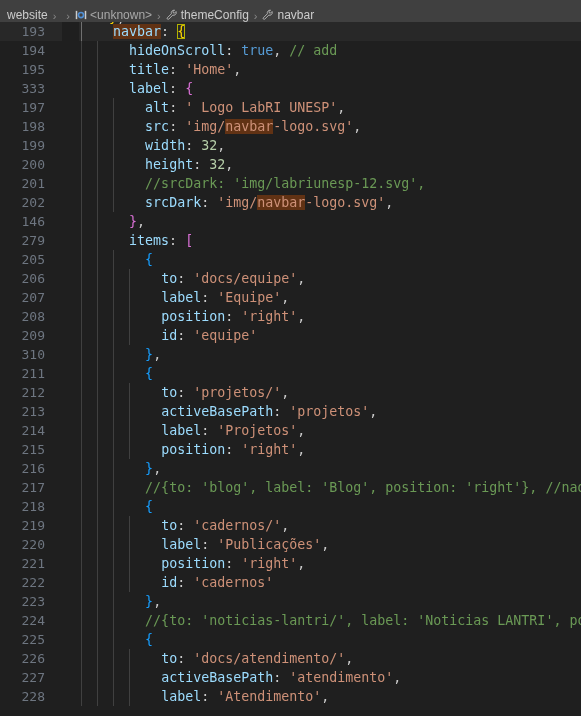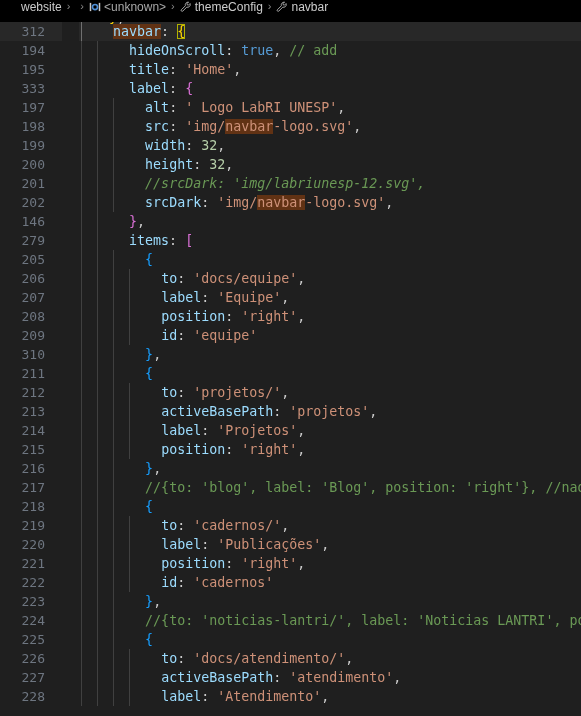--- a/index.html
+++ b/index.html
@@ -9,24 +9,24 @@
     background: #1f1f1f;
     overflow: hidden;
   }
   body {
     font-family: "DejaVu Sans Mono", monospace;
   }
 
   
   #breadcrumb-bar {
     height: 22px;
-    background: #000000;
+    background: #404040;
     display: flex;
-    align-items: flex-start;
-    padding-left: 21px;
+    align-items: flex-end;
+    padding-left: 7px;
     font-family: "Liberation Sans", sans-serif;
     font-size: 12px;
     color: #a9a9a9;
     white-space: nowrap;
     overflow: hidden;
   }
   .bc-item {
     display: inline-flex;
     align-items: center;
     gap: 3px;
@@ -164,29 +164,29 @@
       </span>
       <span class="bc-label">navbar</span>
     </span>
   </div>
 
 <div id="editor">
   <div id="top-partial">
       <div class="line" style="margin-top: -14px;"><div class="gutter">192</div><div class="fold"></div><div class="code-area"><span class="code-text" style="padding-left:30px"><span class="t-brace1">}</span><span class="t-punct">,</span></span></div></div>
     </div>
   <div id="lines-host">
-      <div class="line current"><div class="gutter">312</div><div class="fold"></div><div class="code-area"><div class="ig active" style="left: 2px;"></div><span class="code-text" style="padding-left: 34.06px;"><span class="t-prop hl-find">navbar</span><span class="t-punct">:</span><span class="t-plain"> </span><span class="t-brace1 bracket-match">{</span></span></div></div>
+      <div class="line current"><div class="gutter">193</div><div class="fold"></div><div class="code-area"><div class="ig active" style="left: 2px;"></div><span class="code-text" style="padding-left: 34.06px;"><span class="t-prop hl-find">navbar</span><span class="t-punct">:</span><span class="t-plain"> </span><span class="t-brace1 bracket-match">{</span></span></div></div>
       <div class="line"><div class="gutter">194</div><div class="fold"></div><div class="code-area"><div class="ig" style="left: 2px;"></div><div class="ig" style="left: 18.03px;"></div><span class="code-text" style="padding-left: 50.09px;"><span class="t-prop">hideOnScroll</span><span class="t-punct">: </span><span class="t-kw">true</span><span class="t-punct">, </span><span class="t-comment">// add</span></span></div></div>
       <div class="line"><div class="gutter">195</div><div class="fold"></div><div class="code-area"><div class="ig" style="left: 2px;"></div><div class="ig" style="left: 18.03px;"></div><span class="code-text" style="padding-left: 50.09px;"><span class="t-prop">title</span><span class="t-punct">: </span><span class="t-string">'Home'</span><span class="t-punct">,</span></span></div></div>
       <div class="line"><div class="gutter">333</div><div class="fold"></div><div class="code-area"><div class="ig" style="left: 2px;"></div><div class="ig" style="left: 18.03px;"></div><span class="code-text" style="padding-left: 50.09px;"><span class="t-prop">label</span><span class="t-punct">: </span><span class="t-brace2">{</span></span></div></div>
       <div class="line"><div class="gutter">197</div><div class="fold"></div><div class="code-area"><div class="ig" style="left: 2px;"></div><div class="ig" style="left: 18.03px;"></div><div class="ig" style="left: 34.06px;"></div><span class="code-text" style="padding-left: 66.12px;"><span class="t-prop">alt</span><span class="t-punct">: </span><span class="t-string">' Logo LabRI UNESP'</span><span class="t-punct">,</span></span></div></div>
       <div class="line"><div class="gutter">198</div><div class="fold"></div><div class="code-area"><div class="ig" style="left: 2px;"></div><div class="ig" style="left: 18.03px;"></div><div class="ig" style="left: 34.06px;"></div><span class="code-text" style="padding-left: 66.12px;"><span class="t-prop">src</span><span class="t-punct">: </span><span class="t-string">'img/</span><span class="t-string hl-find">navbar</span><span class="t-string">-logo.svg'</span><span class="t-punct">,</span></span></div></div>
       <div class="line"><div class="gutter">199</div><div class="fold"></div><div class="code-area"><div class="ig" style="left: 2px;"></div><div class="ig" style="left: 18.03px;"></div><div class="ig" style="left: 34.06px;"></div><span class="code-text" style="padding-left: 66.12px;"><span class="t-prop">width</span><span class="t-punct">: </span><span class="t-num">32</span><span class="t-punct">,</span></span></div></div>
       <div class="line"><div class="gutter">200</div><div class="fold"></div><div class="code-area"><div class="ig" style="left: 2px;"></div><div class="ig" style="left: 18.03px;"></div><div class="ig" style="left: 34.06px;"></div><span class="code-text" style="padding-left: 66.12px;"><span class="t-prop">height</span><span class="t-punct">: </span><span class="t-num">32</span><span class="t-punct">,</span></span></div></div>
-      <div class="line"><div class="gutter">201</div><div class="fold"></div><div class="code-area"><div class="ig" style="left: 2px;"></div><div class="ig" style="left: 18.03px;"></div><div class="ig" style="left: 34.06px;"></div><span class="code-text" style="padding-left: 66.12px; font-style: italic;"><span class="t-comment">//srcDark: 'img/labriunesp-12.svg',</span></span></div></div>
+      <div class="line"><div class="gutter">201</div><div class="fold"></div><div class="code-area"><div class="ig" style="left: 2px;"></div><div class="ig" style="left: 18.03px;"></div><div class="ig" style="left: 34.06px;"></div><span class="code-text" style="padding-left: 66.12px;"><span class="t-comment">//srcDark: 'img/labriunesp-12.svg',</span></span></div></div>
       <div class="line"><div class="gutter">202</div><div class="fold"></div><div class="code-area"><div class="ig" style="left: 2px;"></div><div class="ig" style="left: 18.03px;"></div><div class="ig" style="left: 34.06px;"></div><span class="code-text" style="padding-left: 66.12px;"><span class="t-prop">srcDark</span><span class="t-punct">: </span><span class="t-string">'img/</span><span class="t-string hl-find">navbar</span><span class="t-string">-logo.svg'</span><span class="t-punct">,</span></span></div></div>
       <div class="line"><div class="gutter">146</div><div class="fold"></div><div class="code-area"><div class="ig" style="left: 2px;"></div><div class="ig" style="left: 18.03px;"></div><span class="code-text" style="padding-left: 50.09px;"><span class="t-brace2">}</span><span class="t-punct">,</span></span></div></div>
       <div class="line"><div class="gutter">279</div><div class="fold"></div><div class="code-area"><div class="ig" style="left: 2px;"></div><div class="ig" style="left: 18.03px;"></div><span class="code-text" style="padding-left: 50.09px;"><span class="t-prop">items</span><span class="t-punct">: </span><span class="t-brace2">[</span></span></div></div>
       <div class="line"><div class="gutter">205</div><div class="fold"></div><div class="code-area"><div class="ig" style="left: 2px;"></div><div class="ig" style="left: 18.03px;"></div><div class="ig" style="left: 34.06px;"></div><span class="code-text" style="padding-left: 66.12px;"><span class="t-brace3">{</span></span></div></div>
       <div class="line"><div class="gutter">206</div><div class="fold"></div><div class="code-area"><div class="ig" style="left: 2px;"></div><div class="ig" style="left: 18.03px;"></div><div class="ig" style="left: 34.06px;"></div><div class="ig" style="left: 50.09px;"></div><span class="code-text" style="padding-left: 82.15px;"><span class="t-prop">to</span><span class="t-punct">: </span><span class="t-string">'docs/equipe'</span><span class="t-punct">,</span></span></div></div>
       <div class="line"><div class="gutter">207</div><div class="fold"></div><div class="code-area"><div class="ig" style="left: 2px;"></div><div class="ig" style="left: 18.03px;"></div><div class="ig" style="left: 34.06px;"></div><div class="ig" style="left: 50.09px;"></div><span class="code-text" style="padding-left: 82.15px;"><span class="t-prop">label</span><span class="t-punct">: </span><span class="t-string">'Equipe'</span><span class="t-punct">,</span></span></div></div>
       <div class="line"><div class="gutter">208</div><div class="fold"></div><div class="code-area"><div class="ig" style="left: 2px;"></div><div class="ig" style="left: 18.03px;"></div><div class="ig" style="left: 34.06px;"></div><div class="ig" style="left: 50.09px;"></div><span class="code-text" style="padding-left: 82.15px;"><span class="t-prop">position</span><span class="t-punct">: </span><span class="t-string">'right'</span><span class="t-punct">,</span></span></div></div>
       <div class="line"><div class="gutter">209</div><div class="fold"></div><div class="code-area"><div class="ig" style="left: 2px;"></div><div class="ig" style="left: 18.03px;"></div><div class="ig" style="left: 34.06px;"></div><div class="ig" style="left: 50.09px;"></div><span class="code-text" style="padding-left: 82.15px;"><span class="t-prop">id</span><span class="t-punct">: </span><span class="t-string">'equipe'</span></span></div></div>
       <div class="line"><div class="gutter">310</div><div class="fold"></div><div class="code-area"><div class="ig" style="left: 2px;"></div><div class="ig" style="left: 18.03px;"></div><div class="ig" style="left: 34.06px;"></div><span class="code-text" style="padding-left: 66.12px;"><span class="t-brace3">}</span><span class="t-punct">,</span></span></div></div>
       <div class="line"><div class="gutter">211</div><div class="fold"></div><div class="code-area"><div class="ig" style="left: 2px;"></div><div class="ig" style="left: 18.03px;"></div><div class="ig" style="left: 34.06px;"></div><span class="code-text" style="padding-left: 66.12px;"><span class="t-brace3">{</span></span></div></div>

